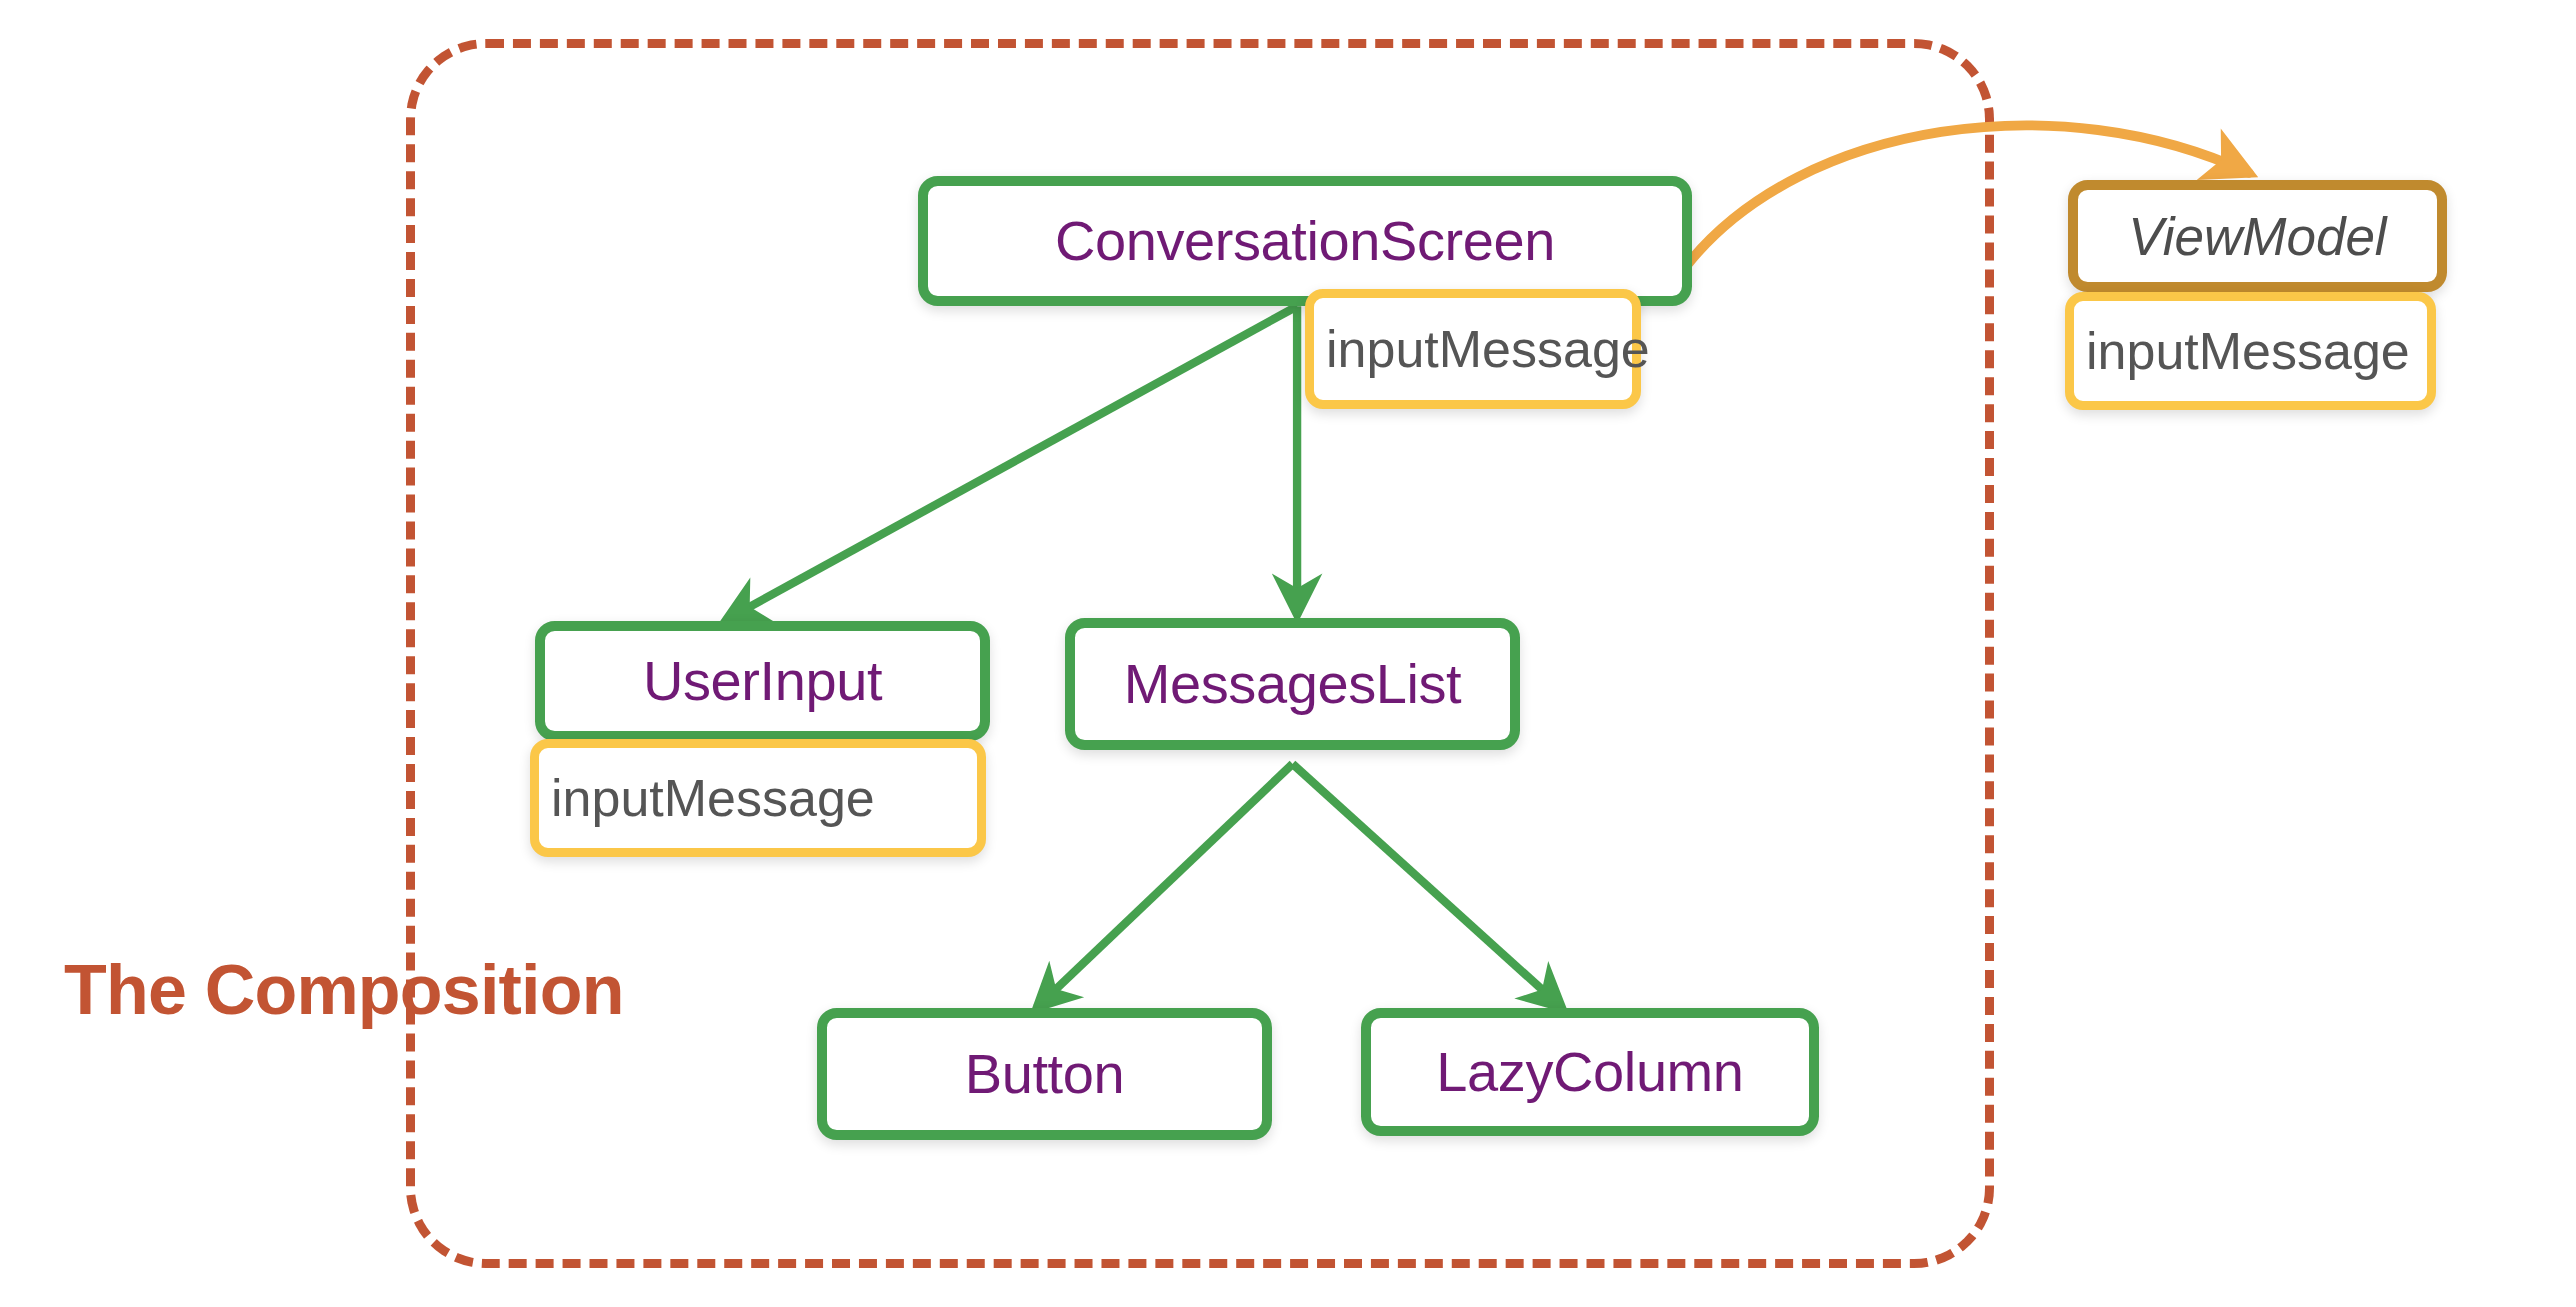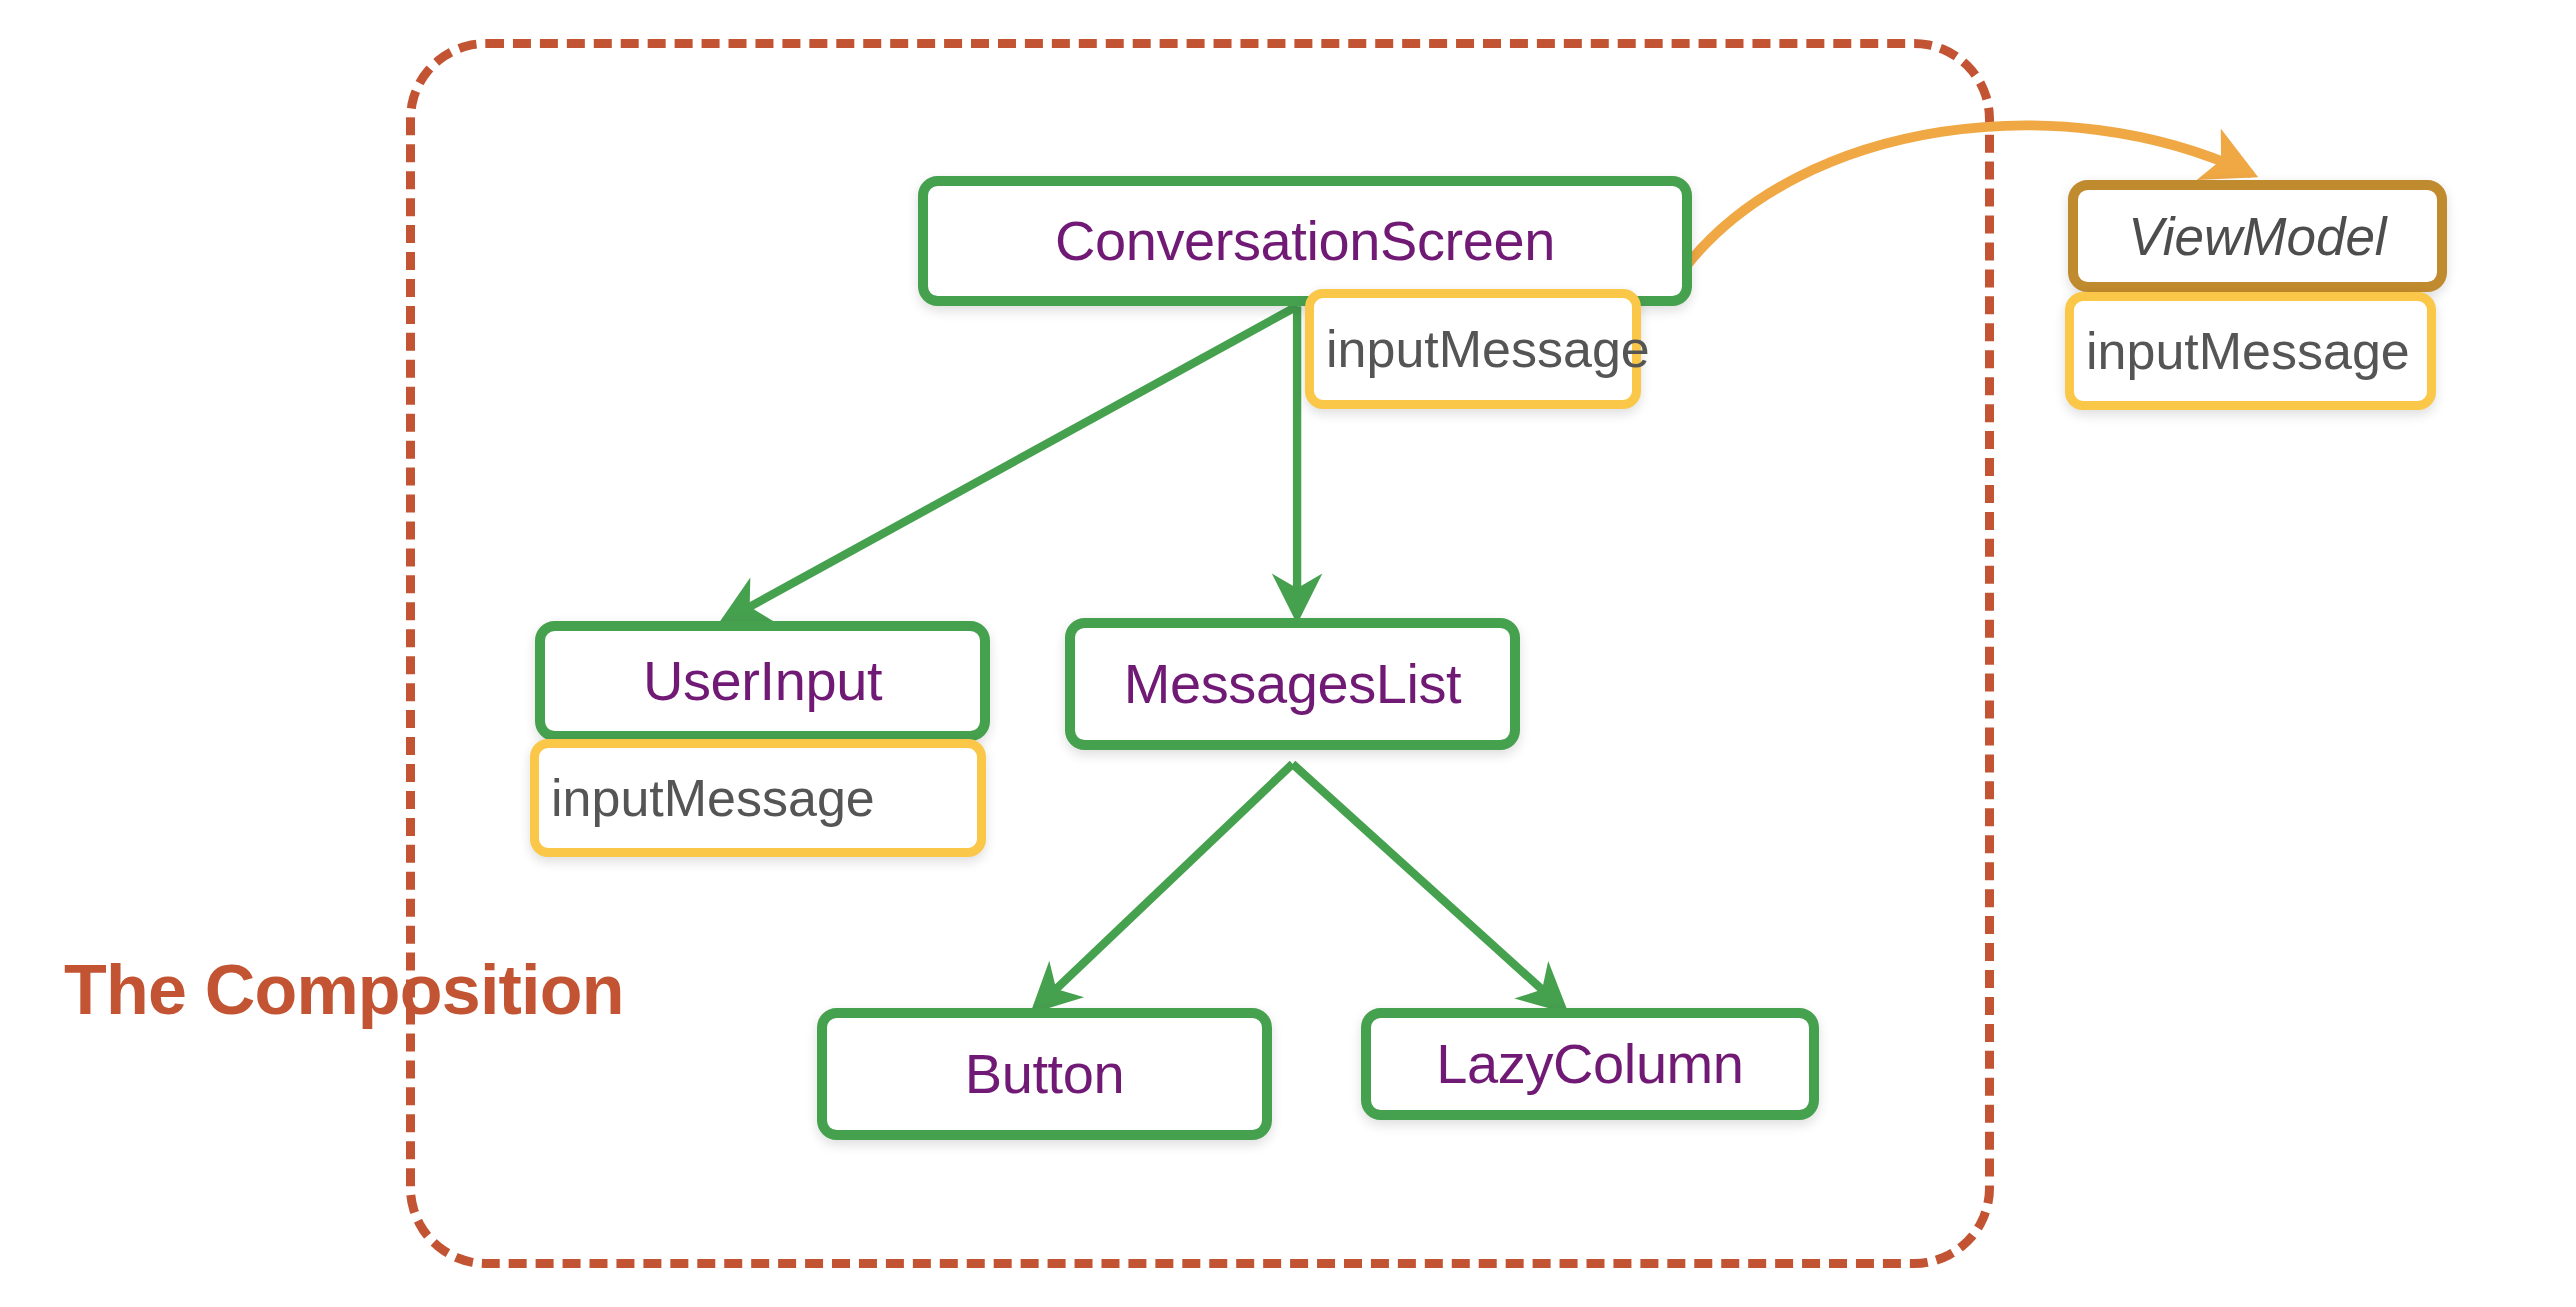--- a/index.html
+++ b/index.html
@@ -156,20 +156,20 @@
   </div>
 
   <div class="node composable" style="left:1065px; top:618px; width:455px; height:132px;">
     <span class="label">MessagesList</span>
   </div>
 
   <div class="node composable" style="left:792px; top:1008px; width:455px; height:132px;margin-left:25px;">
     <span class="label">Button</span>
   </div>
 
-  <div class="node composable" style="left:1361px; top:1008px; width:458px; height:112px;">
+  <div class="node composable" style="left:1361px; top:1008px; width:458px; height:128px;">
     <span class="label">LazyColumn</span>
   </div>
 
   <div id="composition-caption">The Composition</div>
 
 </div>
 
 
 </body></html>

